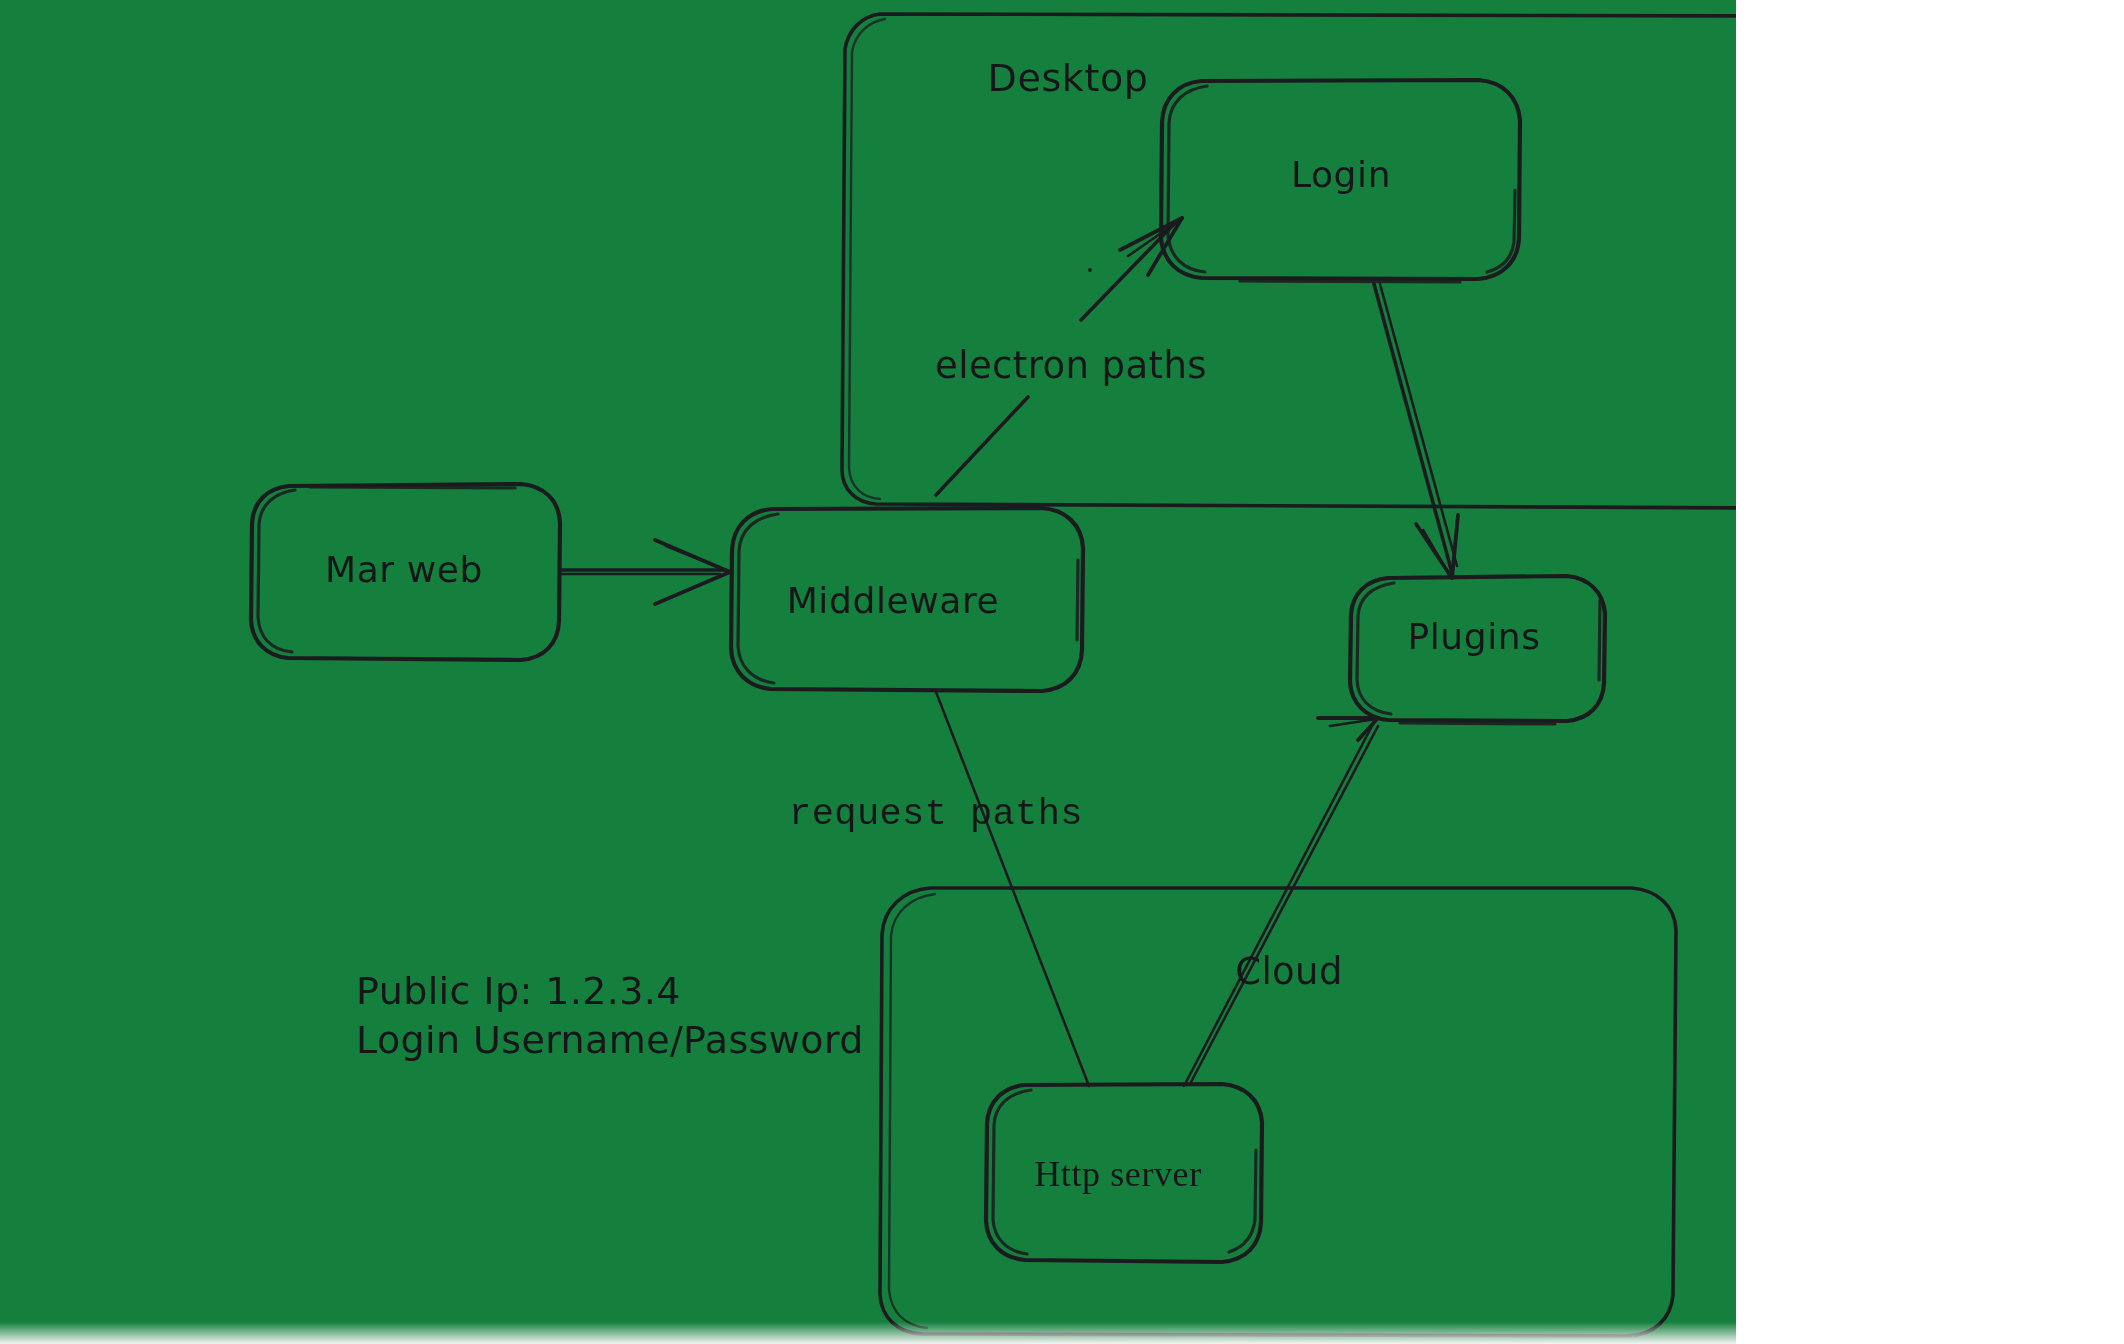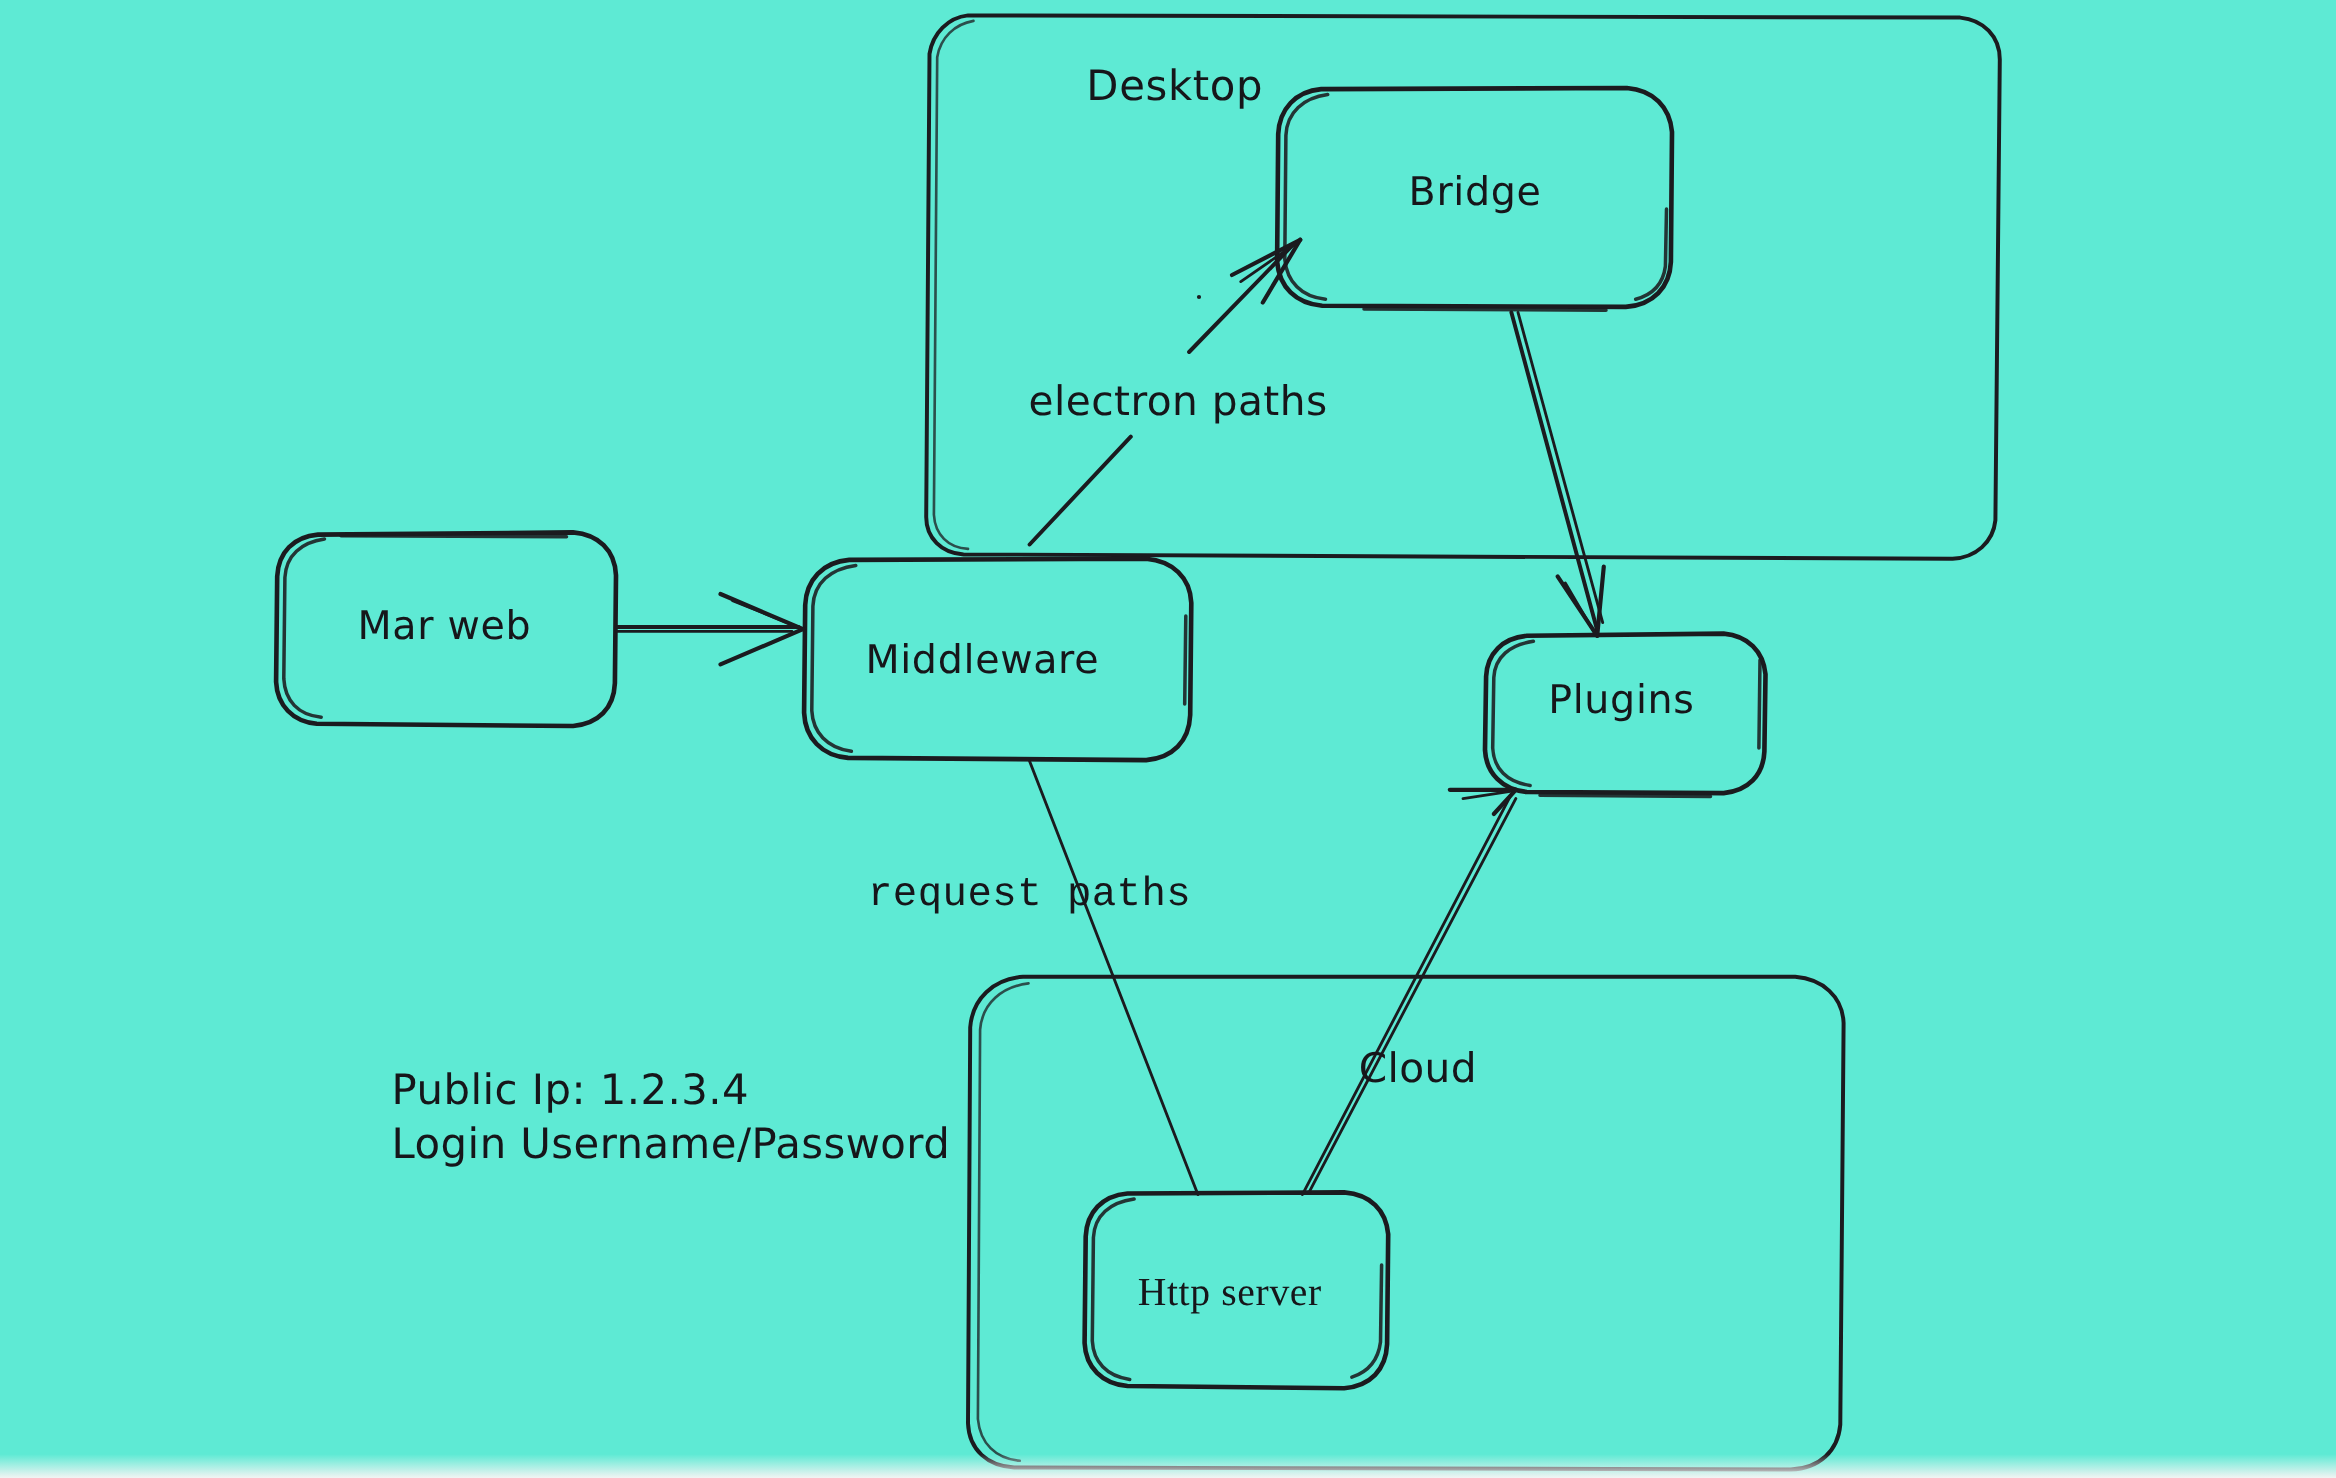--- a/index.html
+++ b/index.html
@@ -3,23 +3,23 @@
 <meta charset="utf-8">
 <title>Architecture Diagram</title>
 <style>
   html, body {
     margin: 0;
     padding: 0;
     background: #ffffff;
   }
   #stage {
     position: relative;
-    width: 2124px;
+    width: 1736px;
     height: 1344px;
-    background: #5eead4;
+    background: #15803d;
     overflow: hidden;
     font-family: "DejaVu Sans", sans-serif;
   }
   #stage svg {
     position: absolute;
     top: 0;
     left: 0;
     width: 2124px;
     height: 1344px;
   }
@@ -245,21 +245,21 @@
     </g>
 
   </svg>
 
   <div class="label group-label" style="left:1068px; top:79px;">Desktop</div>
 
   <div class="label node-label" style="left:404px; top:570px;">Mar web</div>
 
   <div class="label node-label" style="left:893px; top:601px;">Middleware</div>
 
-  <div class="label node-label" style="left:1341px; top:175px;">Bridge</div>
+  <div class="label node-label" style="left:1341px; top:175px;">Login</div>
 
   <div class="label node-label" style="left:1474px; top:637px;">Plugins</div>
 
   <div class="label node-label" style="left:1118px; top:1175px;font-family:Liberation Serif, serif;">Http server</div>
 
   <div class="label edge-label" style="left:1071px; top:366px;">electron paths</div>
 
   <div class="label edge-label" style="left:936px; top:814px;font-family:Liberation Mono, monospace;">request paths</div>
 
   <div class="label edge-label" style="left:1289px; top:972px;">Cloud</div>

